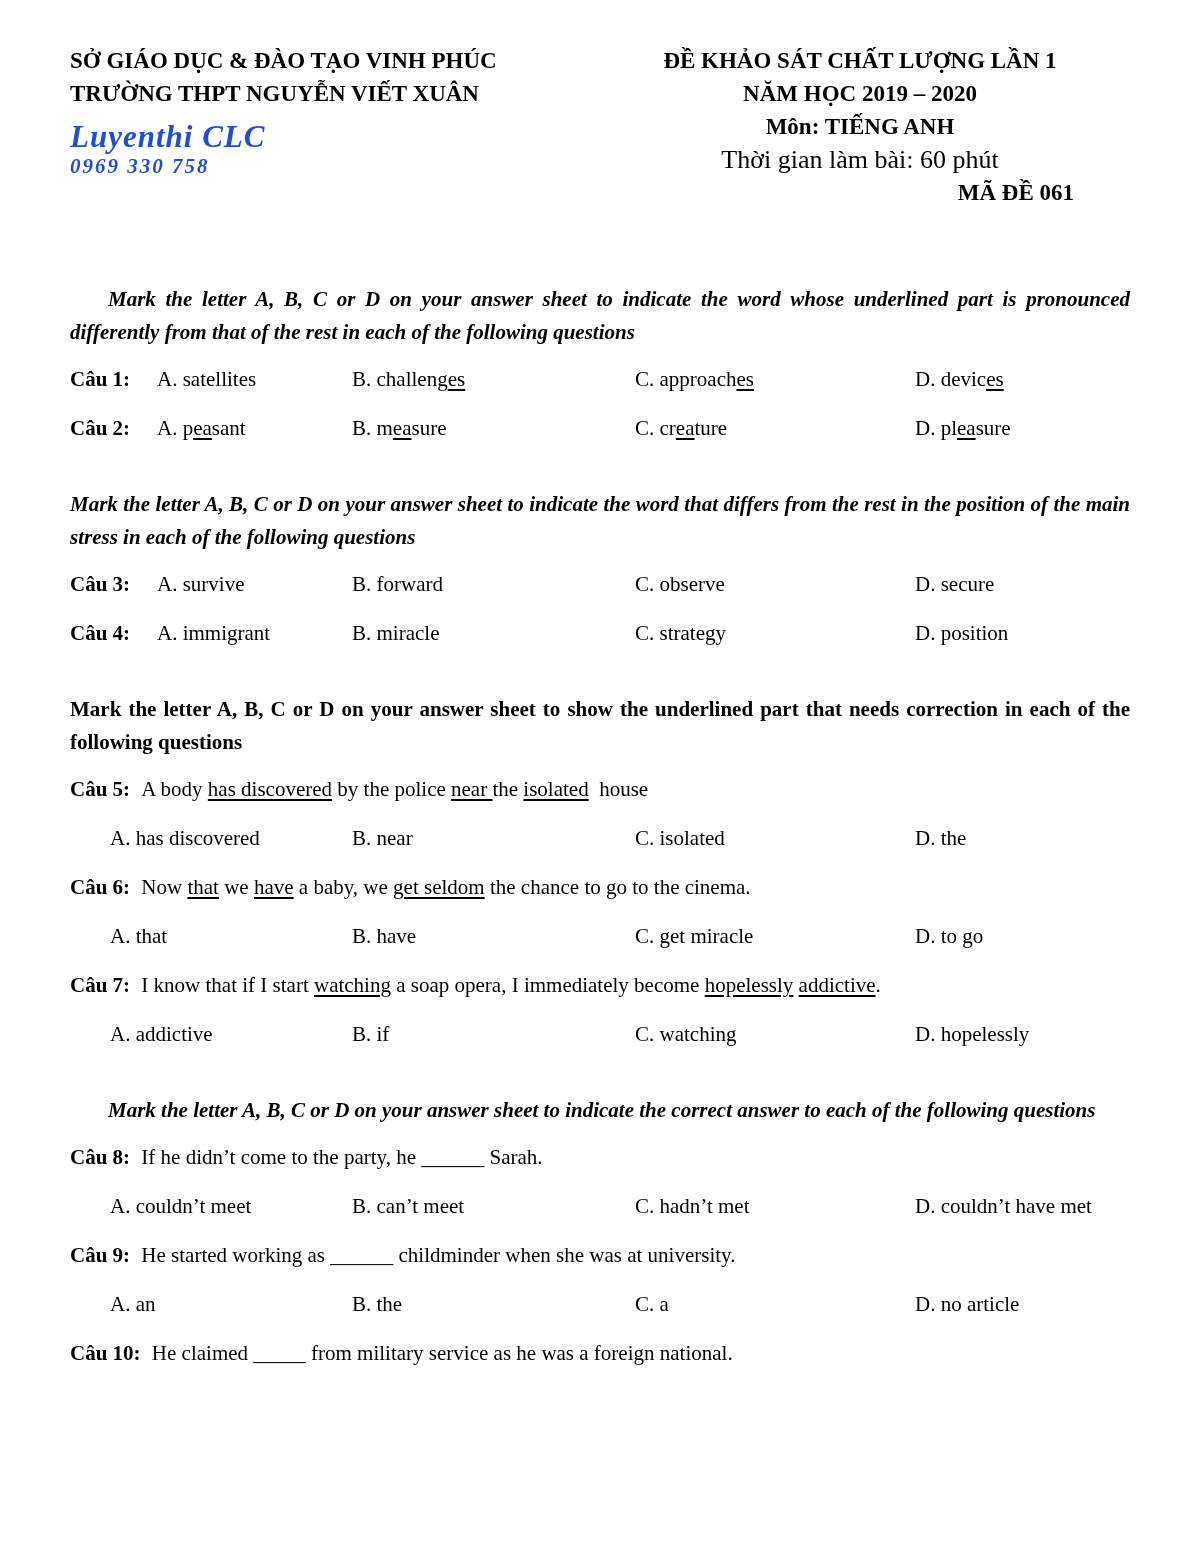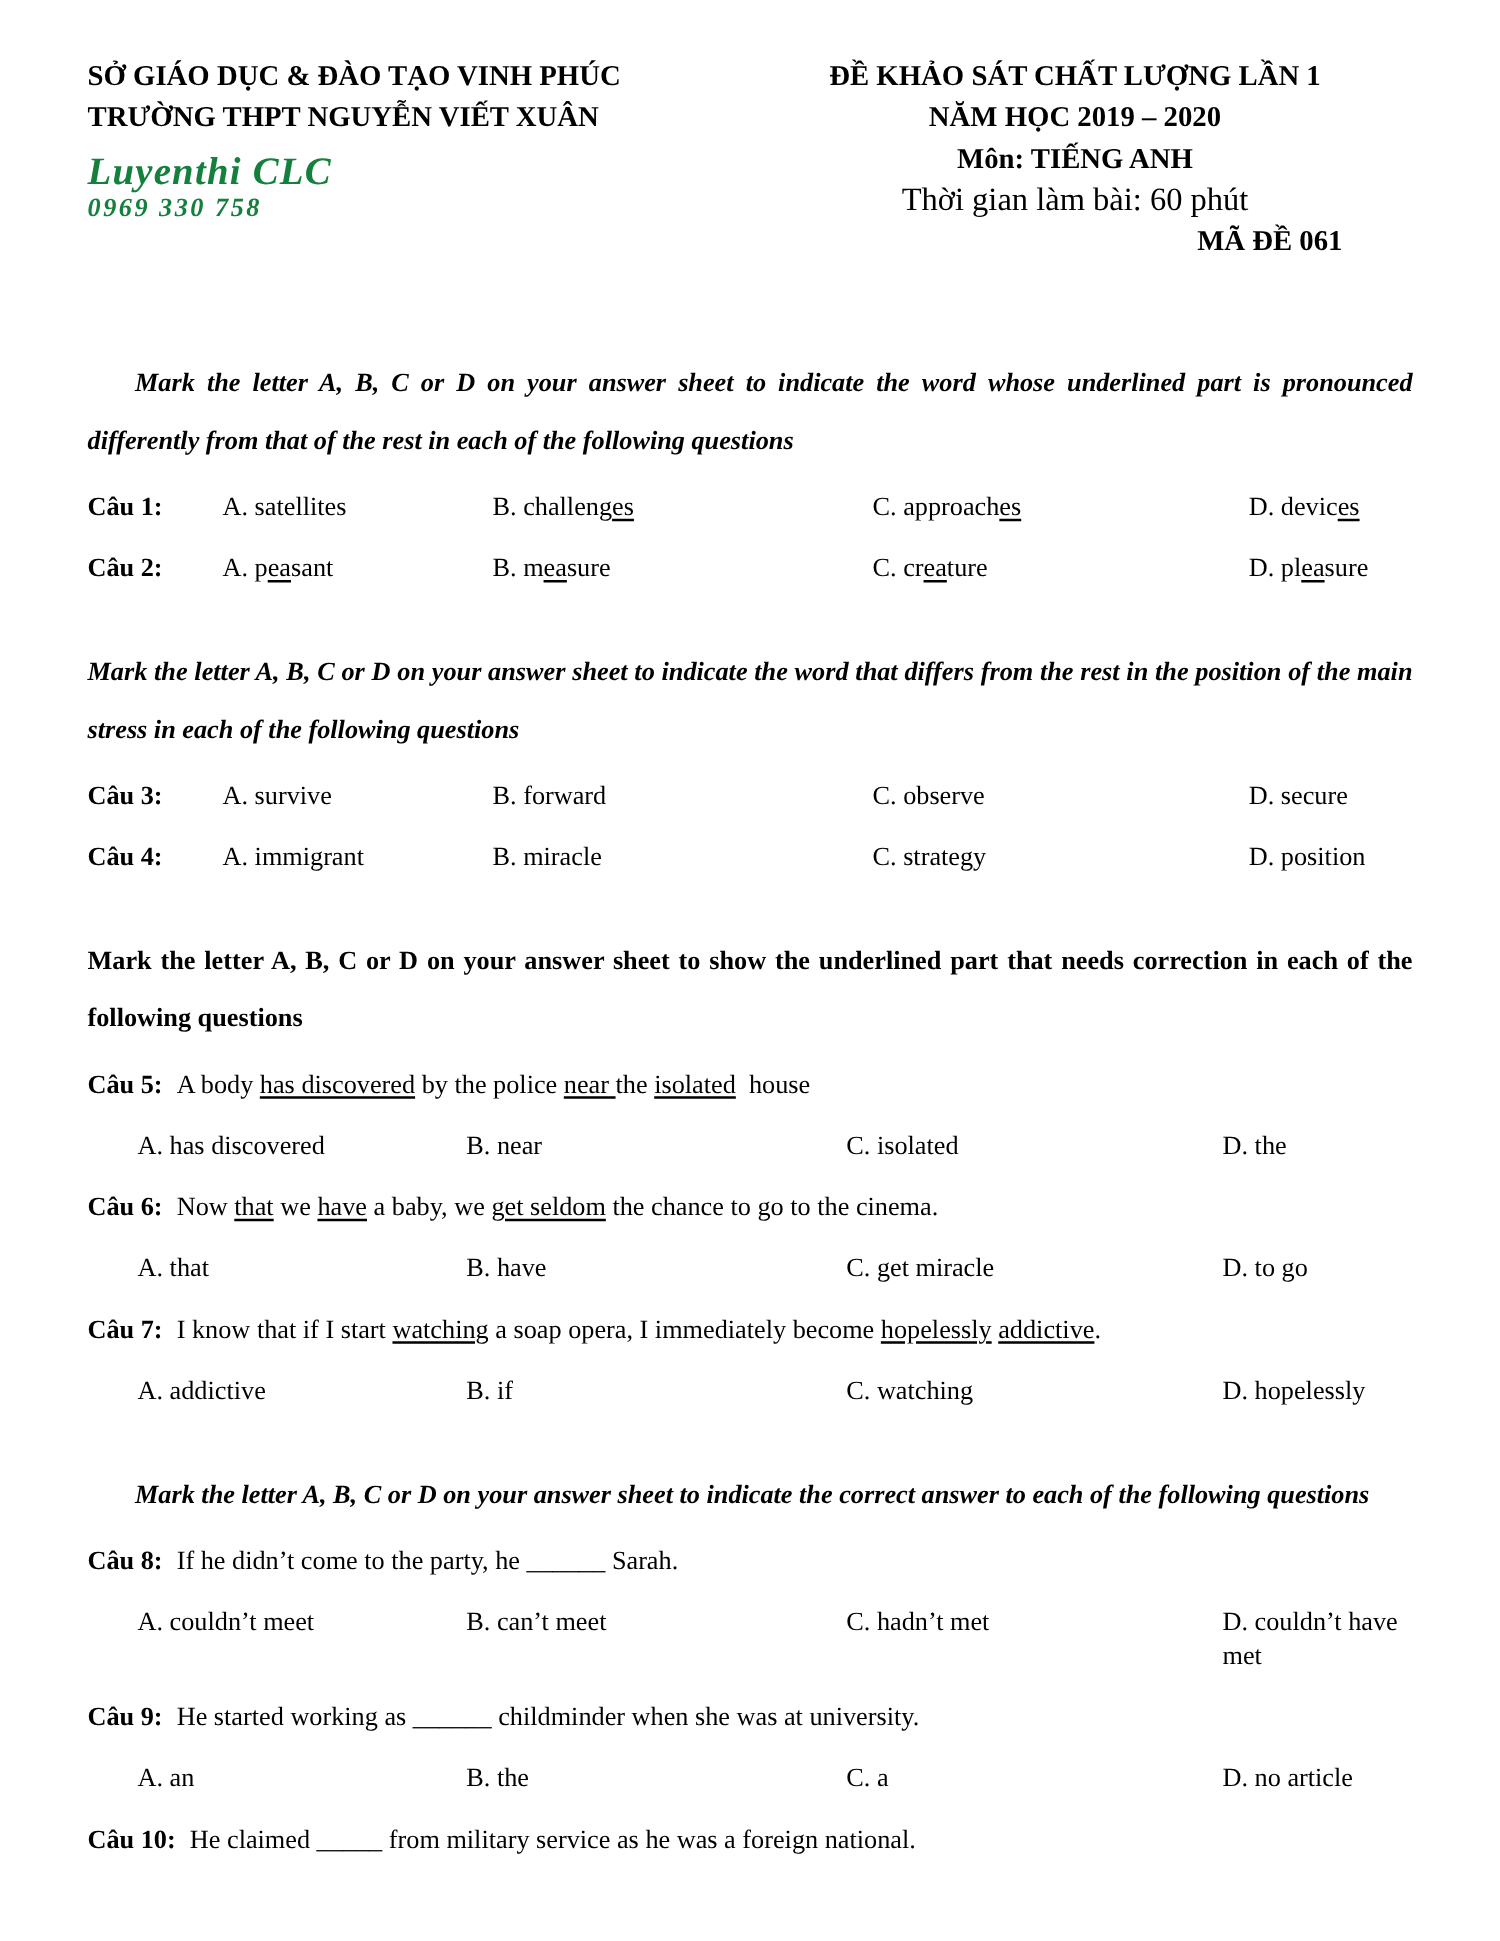--- a/index.html
+++ b/index.html
@@ -34,28 +34,28 @@
   .logo-phone {
     font-size: 21px; font-weight: bold; font-style: italic;
     letter-spacing: 2px; line-height: 24px;
   }
 
   
   .section { margin-top: 46px; }
   .section:first-child { margin-top: 74px; }
   .instr {
     font-weight: bold;
-    line-height: 46px;
+    line-height: 33px;
     text-align: justify;
     margin-bottom: 17px;
   }
   .instr.italic { font-style: italic; }
   .instr.indent { text-indent: 38px; }
 
-  .q-row, .opt-row, .stem { line-height: 27px; margin-bottom: 22px; gap: 21px; }
+  .q-row, .opt-row, .stem { line-height: 27px; margin-bottom: 22px; }
   .q-row {
     display: grid;
     grid-template-columns: 87px 195px 283px 280px auto;
   }
   .opt-row {
     display: grid;
     grid-template-columns: 242px 283px 280px auto;
     margin-left: 40px;
   }
   .q-label { font-weight: bold; white-space: nowrap; }
@@ -65,21 +65,21 @@
 </style>
 </head>
 <body>
 
 <div class="page">
 
   <div class="header">
     <div class="h-left">
       <div class="h-line bold">SỞ GIÁO DỤC &amp; ĐÀO TẠO VINH PHÚC</div>
       <div class="h-line bold">TRƯỜNG THPT NGUYỄN VIẾT XUÂN</div>
-      <div class="logo" style="color: #15803d;">
+      <div class="logo" style="color: #1d4ed8;">
         <div class="logo-name">Luyenthi CLC</div>
         <div class="logo-phone">0969 330 758</div>
       </div>
     </div>
     <div class="h-right">
       <div class="h-line bold">ĐỀ KHẢO SÁT CHẤT LƯỢNG LẦN 1</div>
       <div class="h-line bold">NĂM HỌC 2019 – 2020</div>
       <div class="h-line bold">Môn: TIẾNG ANH</div>
       <div class="h-line plain">Thời gian làm bài: 60 phút</div>
       <div class="h-line bold code">MÃ ĐỀ 061</div>

